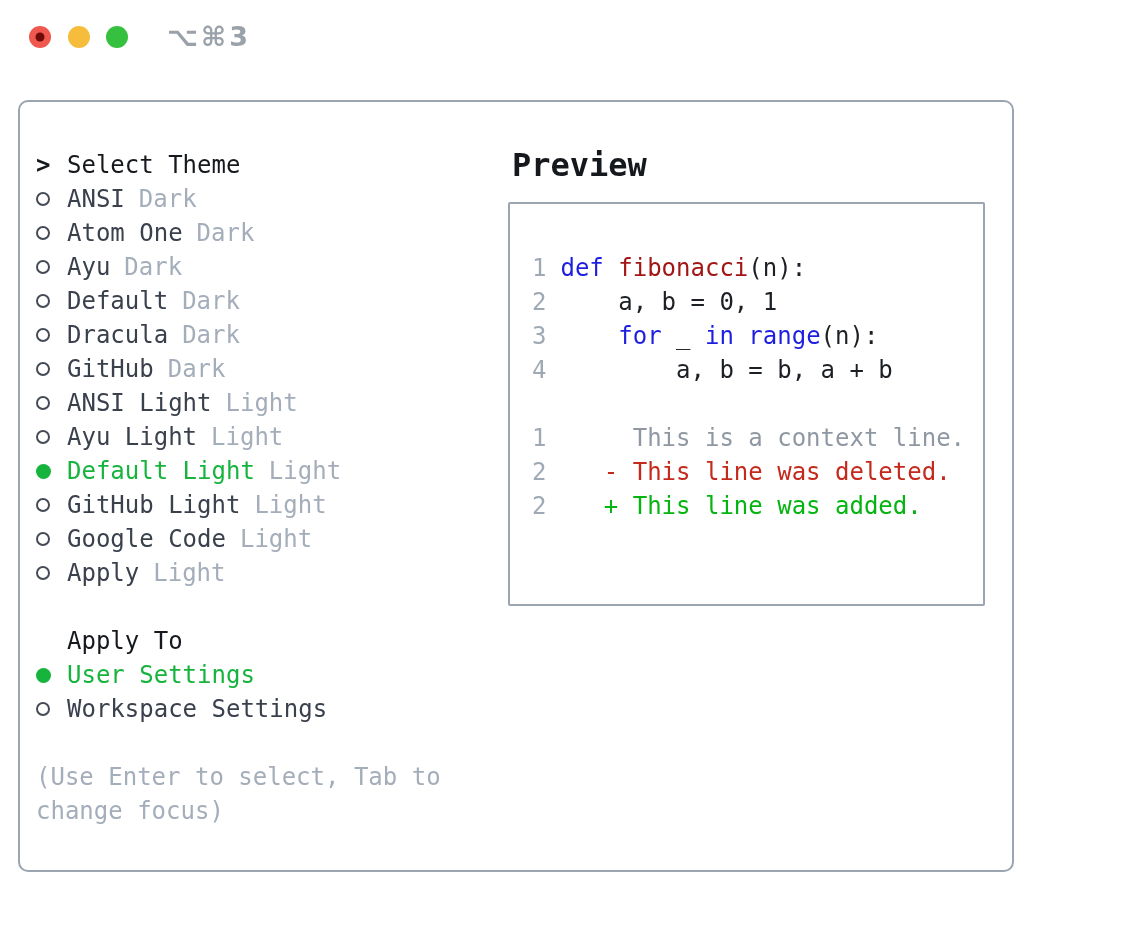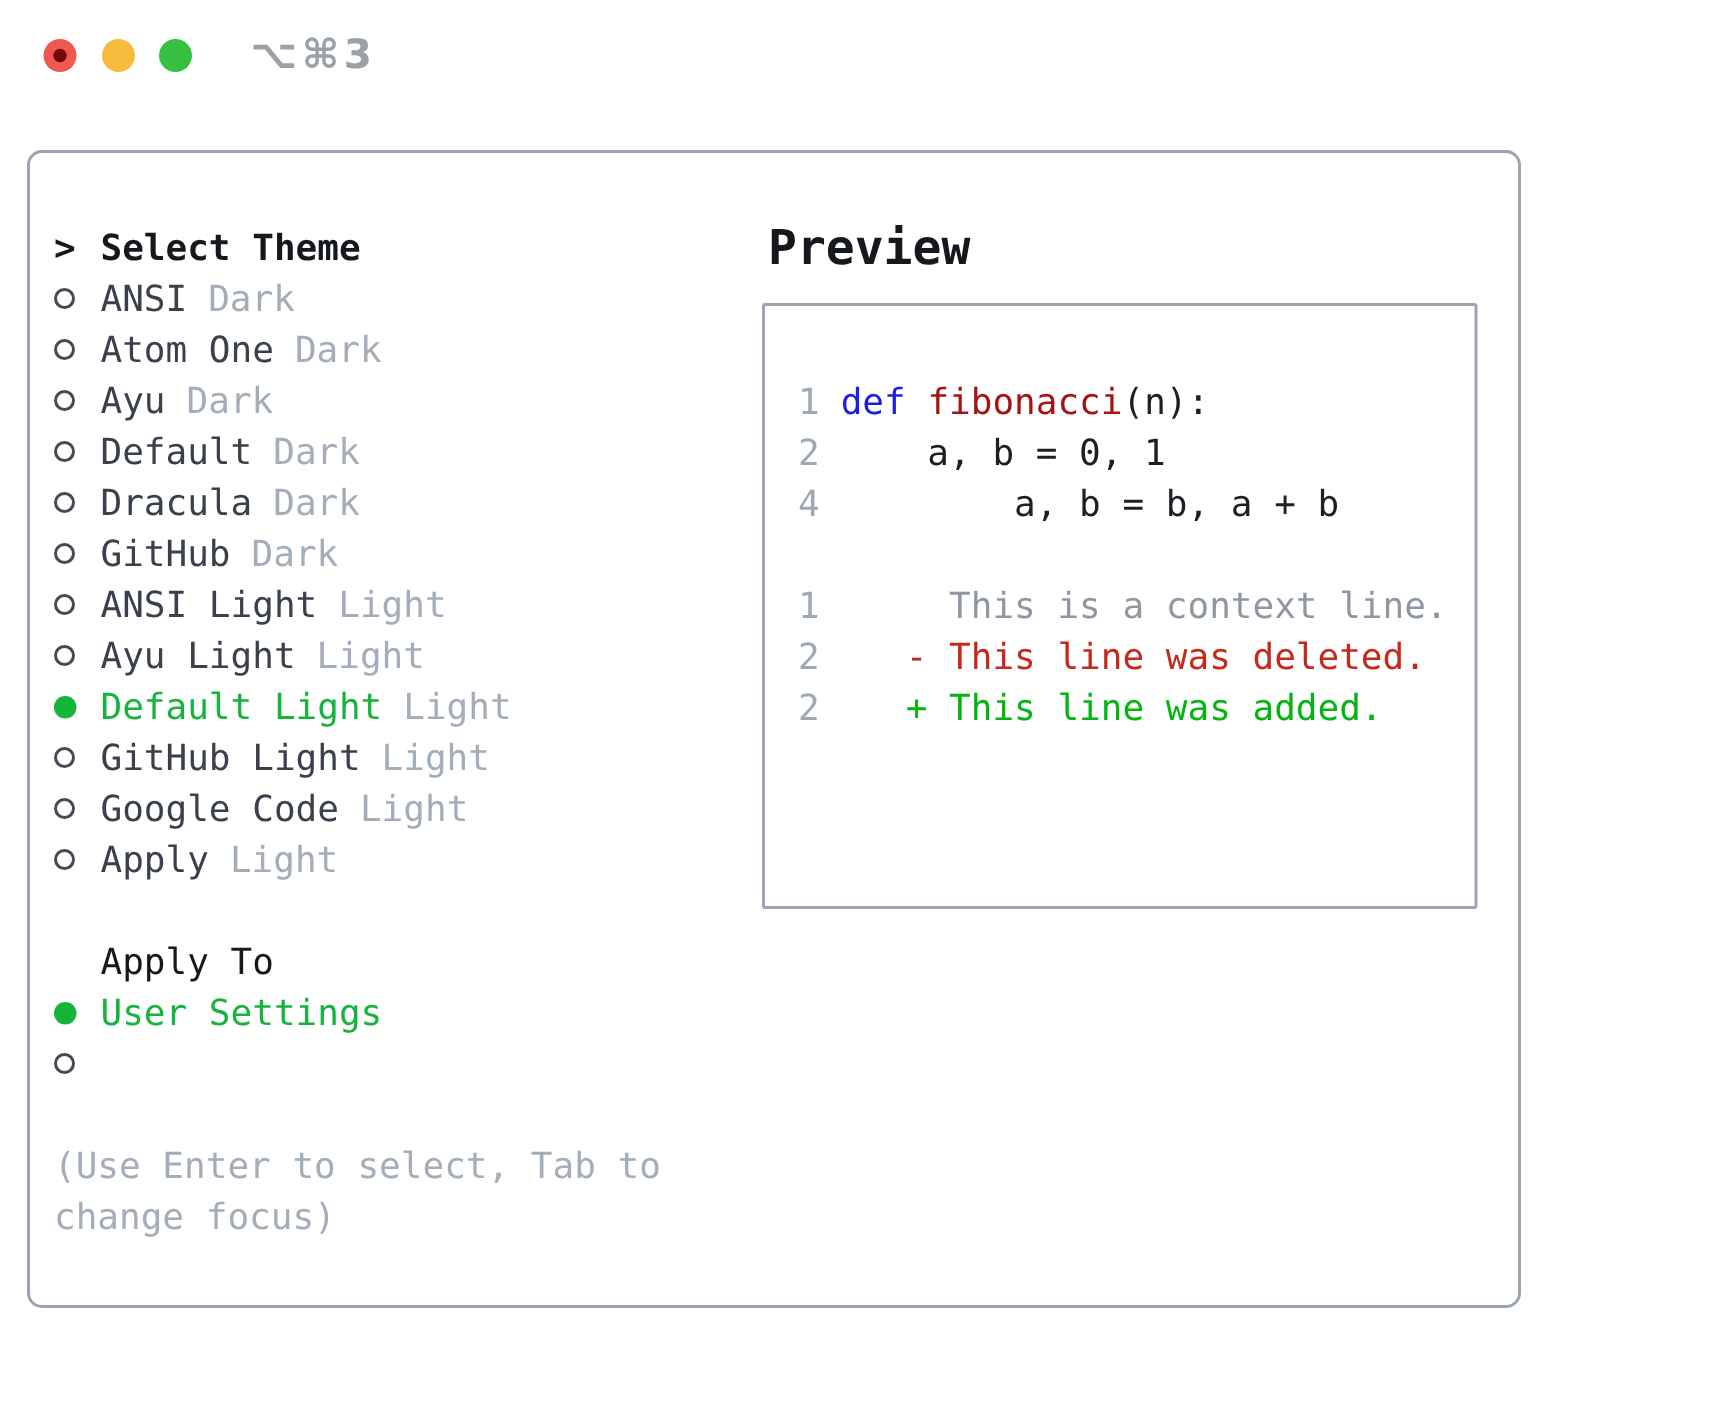--- a/index.html
+++ b/index.html
@@ -20,21 +20,21 @@
   .window{
     position:absolute;left:18px;top:100px;width:992px;height:768px;
     border:2px solid var(--border);border-radius:10px;background:#fff;
   }
   .left-col{position:absolute;left:16px;top:46px;font-size:24px;}
   .row{height:34px;display:flex;align-items:center;white-space:pre;}
   .ind{width:31px;display:flex;align-items:center;flex:none;}
   .circle{width:14px;height:14px;border-radius:50%;border:2px solid var(--circle_stroke);box-sizing:border-box;}
   .circle.sel{width:15px;height:15px;border:none;background:var(--selection_green);}
   .prompt{width:31px;flex:none;font-weight:bold;color:var(--heading);}
-  .hdr{font-weight:bold;color:var(--heading);}
+  .hdr{font-weight:normal;color:var(--heading);}
   .name{color:var(--item_text);}
   .row.selected .name{color:var(--selection_green);}
   .variant{color:var(--muted);margin-left:14px;}
   .apply-title{margin-left:31px;color:var(--heading);}
   .hint-line{color:var(--muted);}
   
   .preview-title{
     position:absolute;left:492px;top:46px;height:34px;line-height:34px;
     font-size:32px;font-weight:bold;color:var(--heading);
   }
@@ -88,37 +88,38 @@
       </div>
 
     <div class="row"></div>
 
     <div class="row">
       <span class="apply-title">Apply To</span>
     </div>
 
     <div id="apply-options">
         <div class="row selected"><span class="ind"><span class="circle sel"></span></span><span class="name">User Settings</span></div>
-        <div class="row"><span class="ind"><span class="circle"></span></span></div>
+        <div class="row"><span class="ind"><span class="circle"></span></span><span class="name">Workspace Settings</span></div>
       </div>
 
     <div class="row"></div>
 
     <div id="hint">
         <div class="row hint-line">(Use Enter to select, Tab to</div>
         <div class="row hint-line">change focus)</div>
       </div>
   </div>
 
   <div class="preview-title">Preview</div>
 
   <div class="preview-box">
     <div class="preview-lines" id="preview-lines">
         <div class="pline"><span class="ln">1</span><span class="s-plain"> </span><span class="s-keyword">def</span><span class="s-plain"> </span><span class="s-function">fibonacci</span><span class="s-plain">(n):</span></div>
         <div class="pline"><span class="ln">2</span><span class="s-plain">     a, b = 0, 1</span></div>
+        <div class="pline"><span class="ln">3</span><span class="s-plain">     </span><span class="s-keyword">for</span><span class="s-plain"> _ </span><span class="s-keyword">in</span><span class="s-plain"> </span><span class="s-keyword">range</span><span class="s-plain">(n):</span></div>
         <div class="pline"><span class="ln">4</span><span class="s-plain">         a, b = b, a + b</span></div>
         <div class="pline"><span class="ln"></span></div>
         <div class="pline"><span class="ln">1</span><span class="s-context">      This is a context line.</span></div>
         <div class="pline"><span class="ln">2</span><span class="s-deleted">    - This line was deleted.</span></div>
         <div class="pline"><span class="ln">2</span><span class="s-added">    + This line was added.</span></div>
       </div>
   </div>
 
 </div>
 

